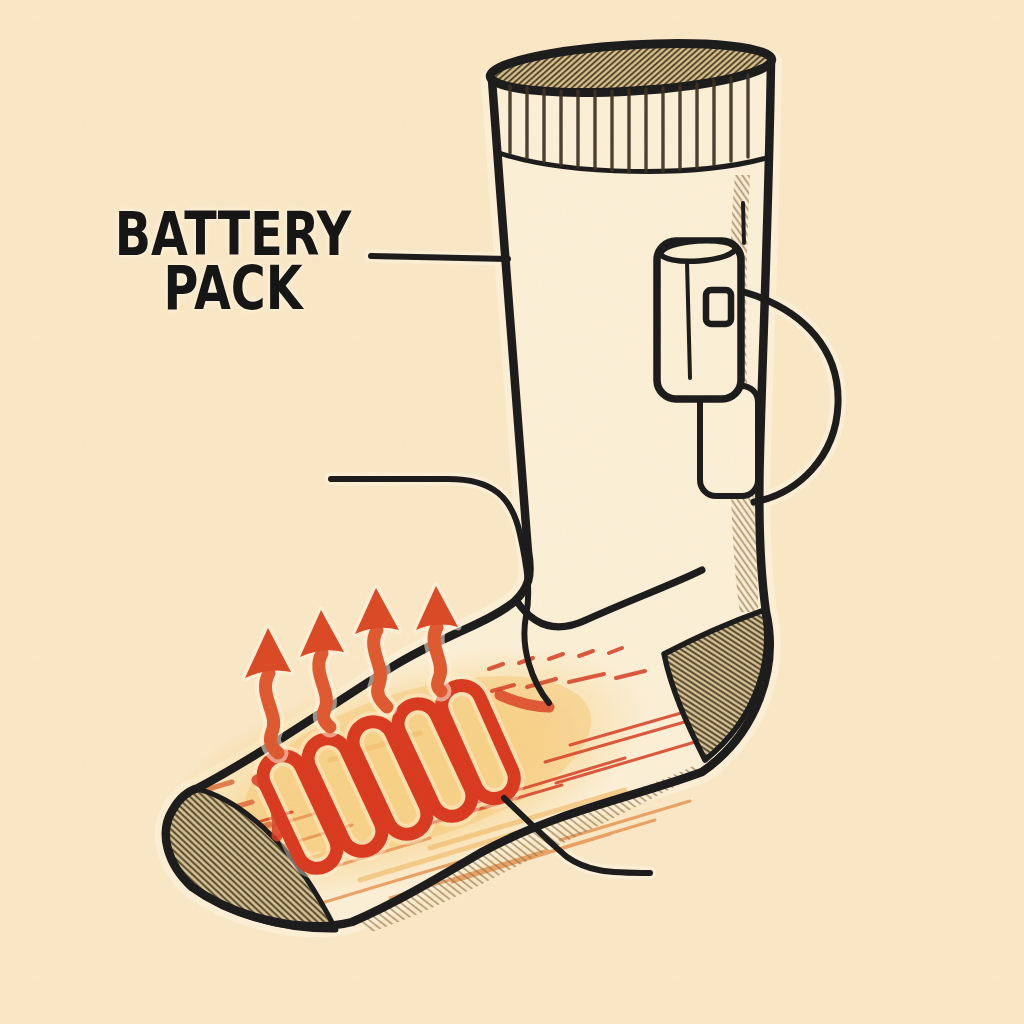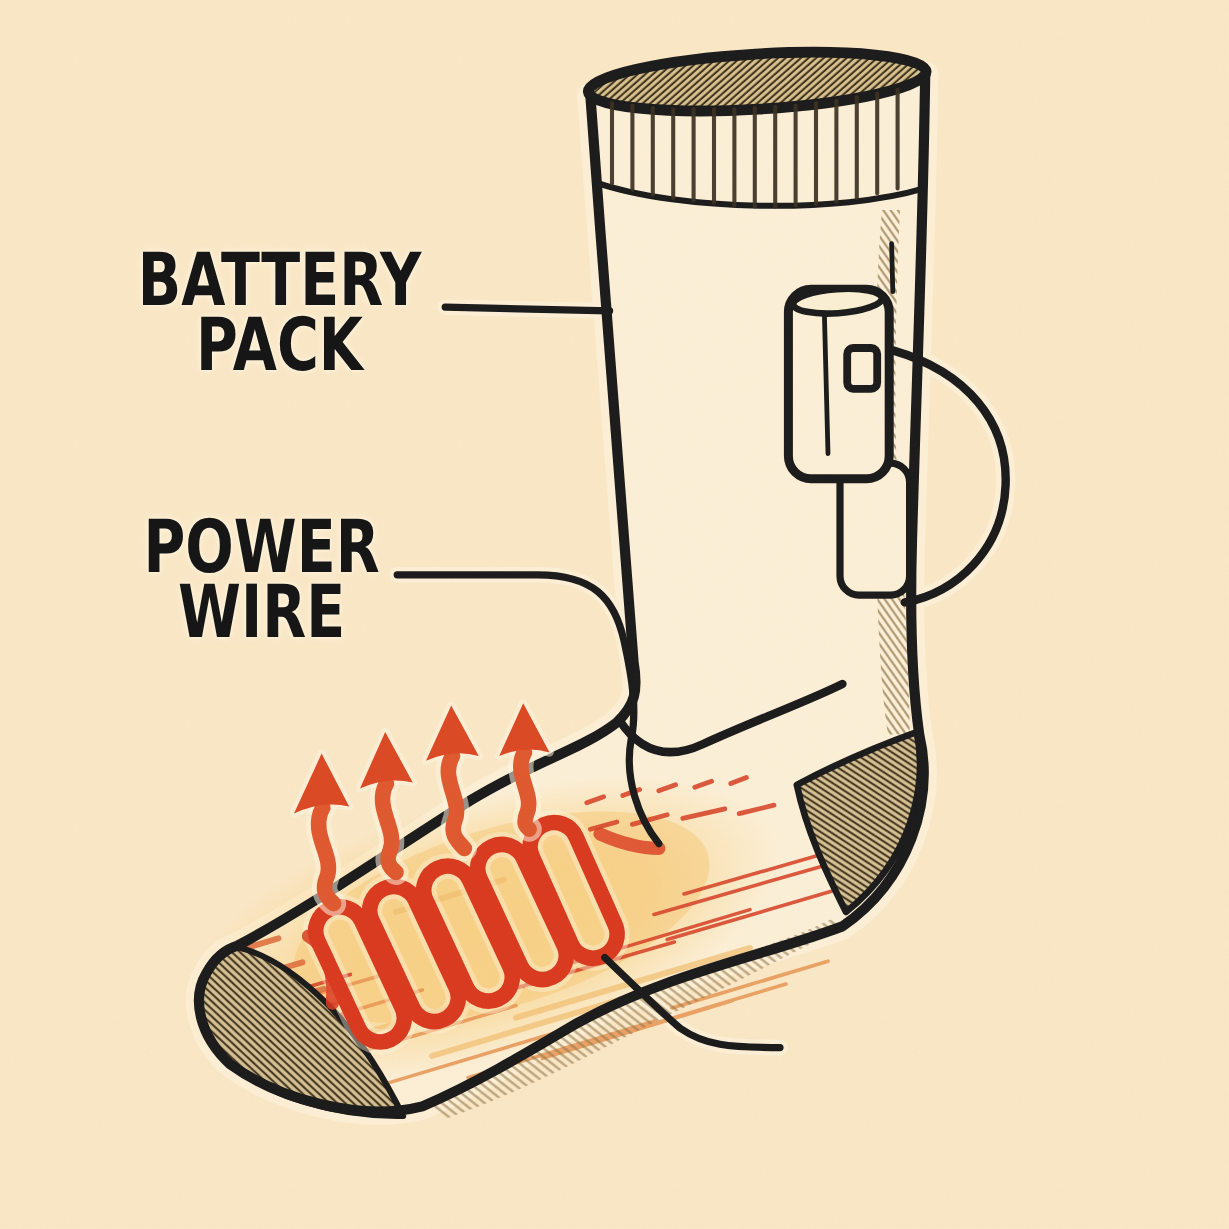--- a/index.html
+++ b/index.html
@@ -219,19 +219,15 @@
   </g>
 
   <rect x="0" y="0" width="1024" height="1024" filter="url(#grain)" opacity="0.035"></rect>
 </svg>
 
 <div class="label label-battery">
   <span class="ln">BATTERY</span>
   <span class="ln">PACK</span>
 </div>
 
-<div class="label label-power">
-  <span class="ln">POWER</span>
-  <span class="ln">WIRE</span>
+
+
 </div>
 
-
-</div>
-
 </body></html>

